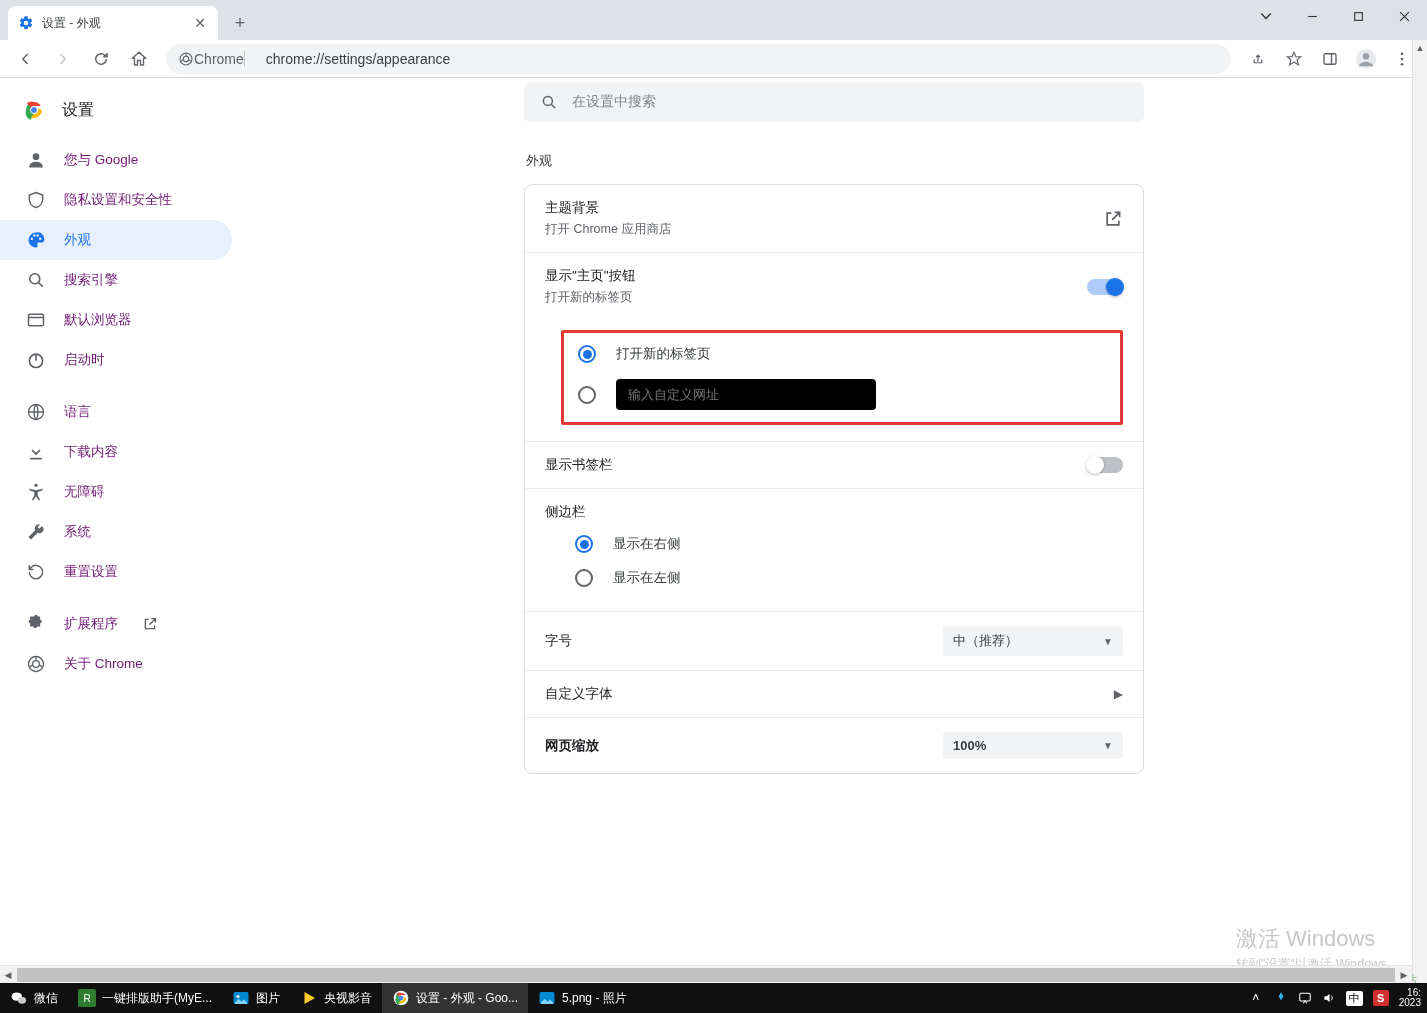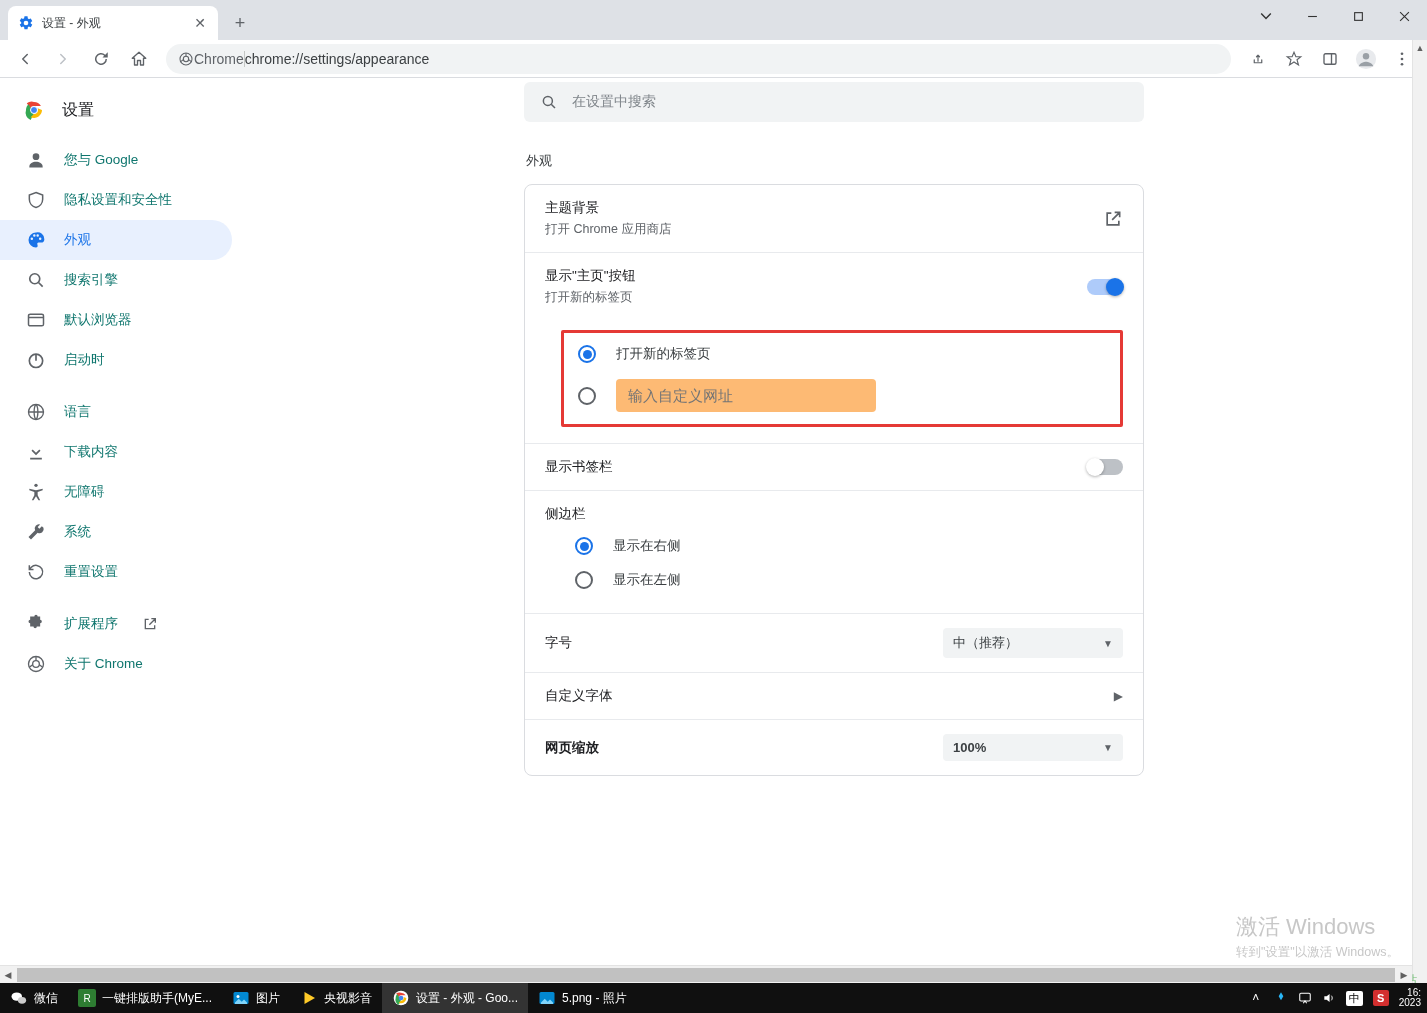--- a/index.html
+++ b/index.html
@@ -15,30 +15,30 @@
   .win-btn { width: 46px; height: 32px; display:flex; align-items:center; justify-content:center; color:#333; font-size:12px; }
 
   
   .toolbar { height: 38px; background:#fff; border-bottom: 1px solid #dadce0; display:flex; align-items:center; padding: 0 8px; gap:4px; }
   .tb-btn { width:34px; height:30px; display:flex; align-items:center; justify-content:center; color:#5f6368; border-radius:50%; }
   .tb-btn.disabled { color:#bdc1c6; }
   .omnibox { flex:1; height:30px; background:#f1f3f4; border-radius:15px; display:flex; align-items:center; padding:0 12px; color:#5f6368; font-size:14px; margin: 0 6px; }
   .omnibox .lock { width:16px; height:16px; display:flex; align-items:center; justify-content:center;}
   .omnibox .chrome-label { color:#5f6368; }
   .omnibox .separator { width:1px; height:16px; background:#c4c7c5; }
-  .omnibox .url { color:#3c4043; }
+  .omnibox .url { color:#3c4043;margin-left:21px; }
   .tb-right { display:flex; gap:2px; align-items:center; }
 
   
   .content { display:flex; position:absolute; top:78px; bottom:18px; left:0; right:15px; background:#fff; }
   .sidebar { width: 256px; padding: 12px 0; }
   .brand { display:flex; align-items:center; gap:16px; padding: 8px 20px 18px 22px; }
   .brand .logo { width:24px; height:24px; }
   .brand .title { font-size:16px; color:#202124; }
-  .nav-item { display:flex; align-items:center; gap:18px; padding: 0 20px 0 26px; height:40px; font-size:13.5px; color:#0f766e; cursor:pointer; border-radius: 0 20px 20px 0; margin-right:24px;}
+  .nav-item { display:flex; align-items:center; gap:18px; padding: 0 20px 0 26px; height:40px; font-size:13.5px; color:#701a75; cursor:pointer; border-radius: 0 20px 20px 0; margin-right:24px;}
   .nav-item.active { background:#e8f0fe; color:#1a73e8; }
   .nav-item.active .nav-icon { color:#1a73e8; }
   .nav-icon { width:20px; height:20px; color:#5f6368; display:flex; align-items:center; justify-content:center; }
   .nav-spacer { height: 12px; }
   .ext-link-icon { margin-left:6px; color:#5f6368; }
 
   
   .main { flex:1; display:flex; flex-direction:column; align-items:center; padding-top: 4px; height: 870px; }
   .searchbar { width: 620px; height:40px; background:#f1f3f4; border-radius:6px; display:flex; align-items:center; padding:0 16px; gap:14px; color:#5f6368; font-size:14px; }
   .section-title { width:620px; color:#3c4043; font-size:13px; margin: 30px 0 14px 4px; }
@@ -55,29 +55,29 @@
   .toggle .knob { width:18px; height:18px; border-radius:50%; position:absolute; top:-1px; box-shadow:0 1px 3px rgba(0,0,0,0.3);}
   .toggle.on .knob { background:#1a73e8; right:-1px; }
   .toggle.off .knob { background:#fff; left:-1px; }
 
   .sub-options { padding: 10px 20px 16px 50px; border-bottom:1px solid #e8eaed; }
   .radio-row { display:flex; align-items:center; gap:20px; padding:8px 0; }
   .radio { width:18px; height:18px; border:2px solid #5f6368; border-radius:50%; display:flex; align-items:center; justify-content:center; flex-shrink:0;}
   .radio.checked { border-color:#1a73e8; }
   .radio.checked::after { content:''; width:9px; height:9px; background:#1a73e8; border-radius:50%; }
   .radio-label { font-size:13.5px; color:#3c4043; }
-  .url-input { background:#fdba74; border:none; border-radius:4px; padding:8px 12px; font-size:15px; color:#5f6368; width:260px; outline:none;}
+  .url-input { background:#000000; border:none; border-radius:4px; padding:8px 12px; font-size:13px; color:#5f6368; width:260px; outline:none;}
   .highlight-box { border:3px solid #e53935; border-radius:2px; padding:4px 40px 4px 0; margin-left:-14px; padding-left:14px;}
 
   .dropdown { background:#f1f3f4; border-radius:4px; padding:6px 10px; display:flex; align-items:center; gap:40px; font-size:13px; color:#3c4043; width:180px; justify-content:space-between;}
   .dropdown .arrow { color:#5f6368; font-size:10px; }
   .chevron { color:#5f6368; font-size:12px; }
 
   
-  .watermark { position:absolute; right:28px; bottom:52px; color:#c7c7c7; text-align:left;margin-top:20px; }
+  .watermark { position:absolute; right:28px; bottom:40px; color:#c7c7c7; text-align:left;margin-top:20px; }
   .watermark .big { font-size:22px; }
   .watermark .small { font-size:12.5px; margin-top:2px;}
 
   .logo-watermark { position:absolute; right:10px; bottom:24px; font-size:12px; color:#4caf50; display:flex; align-items:center; gap:4px; opacity:0.8;}
 
   
   .right-scroll { position:absolute; right:0; top:40px; bottom:18px; width:15px; background:#f1f1f1; border-left:1px solid #e3e3e3;}
   .right-scroll .arrow { height:16px; display:flex; align-items:center; justify-content:center; color:#606060; font-size:9px;}
   .right-scroll .track { position:absolute; top:16px; bottom:16px; left:0; right:0; }
 

